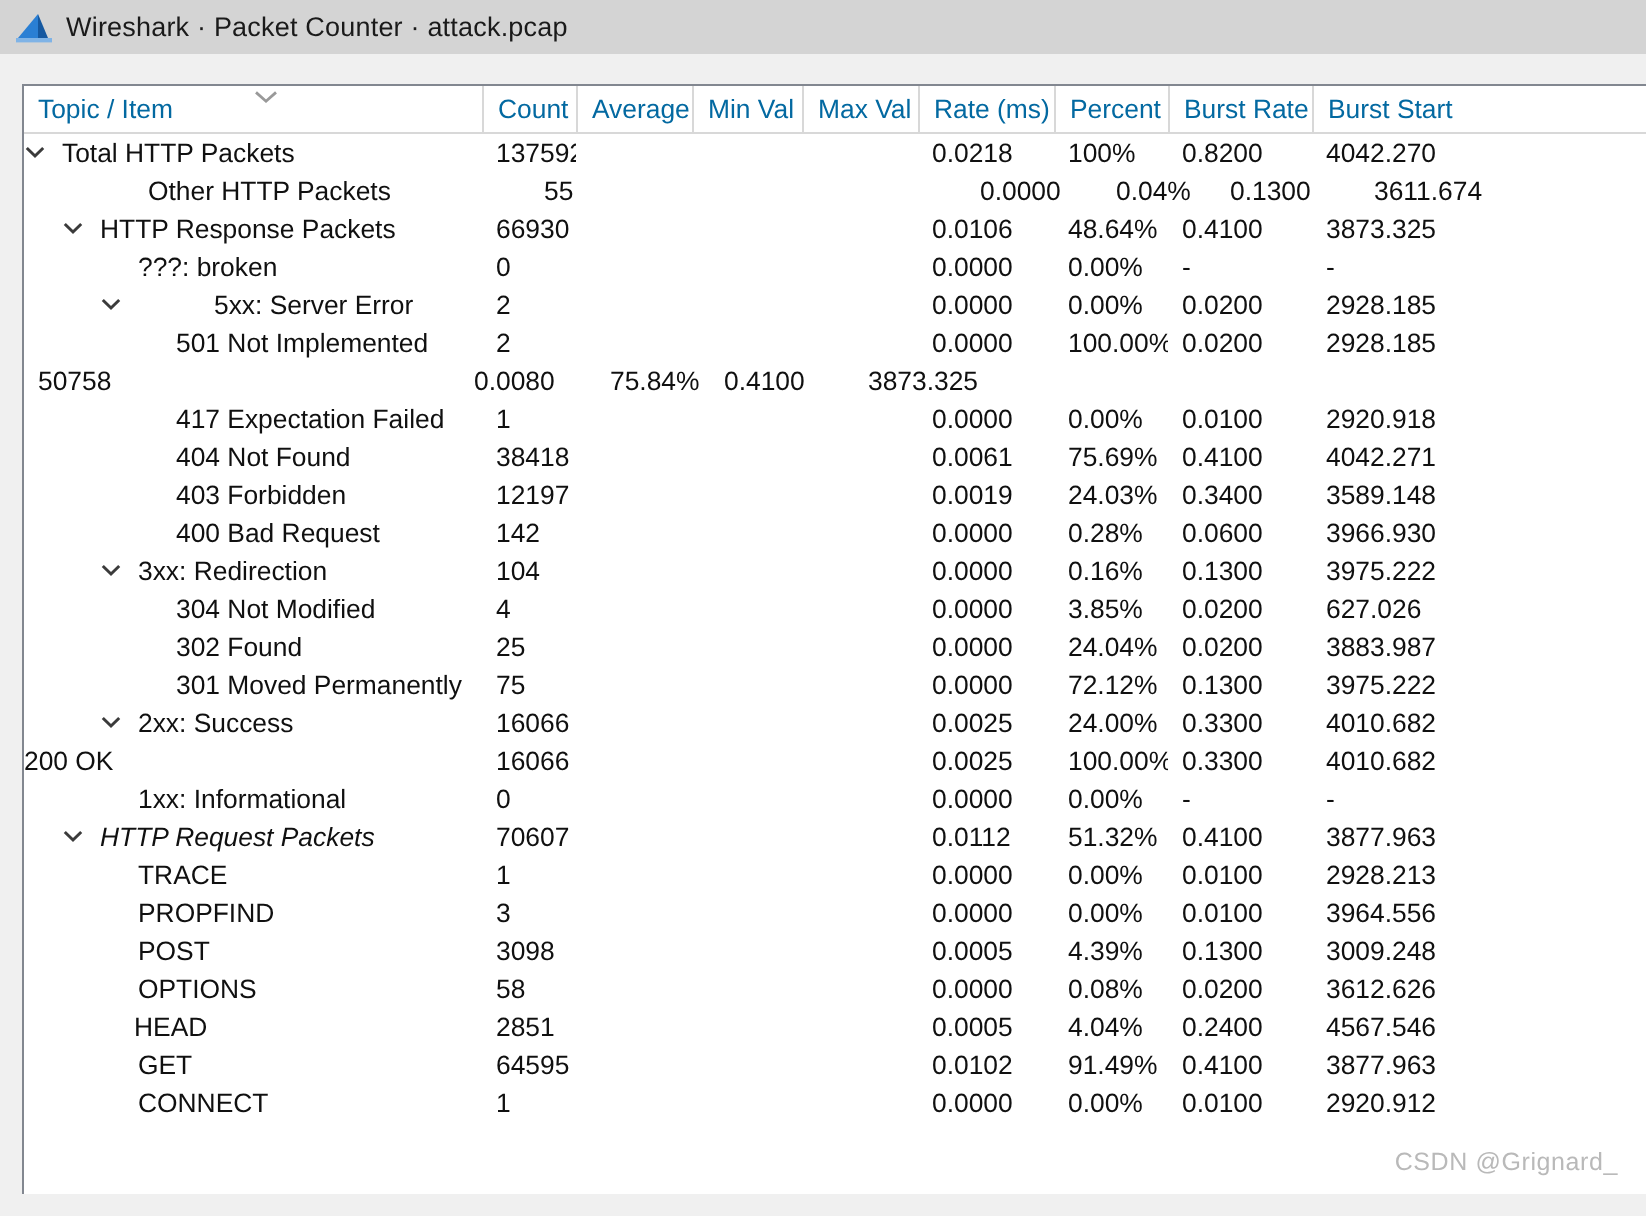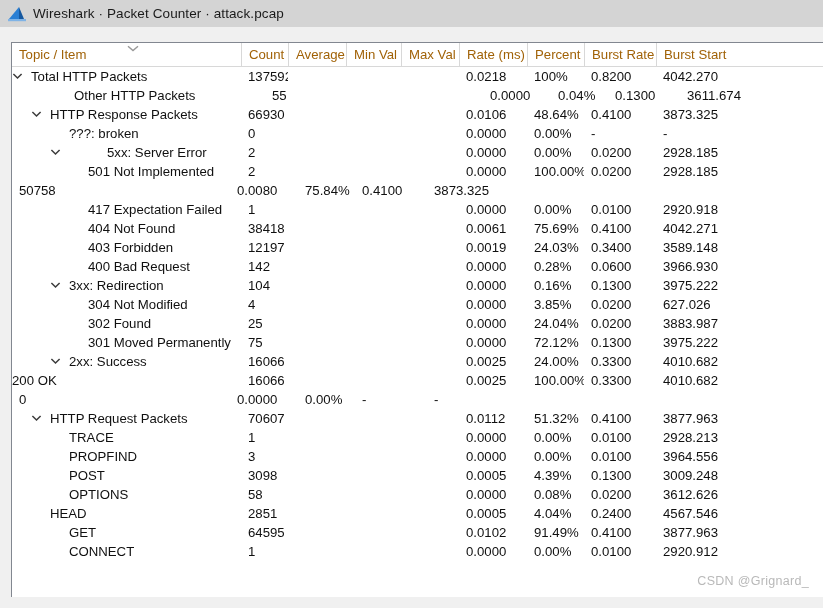--- a/index.html
+++ b/index.html
@@ -72,21 +72,21 @@
     border-bottom: 1px solid #d8d8d8;
     box-sizing: border-box;
     display: flex;
     align-items: center;
   }
   .hcell {
     position: relative;
     height: 24px;
     line-height: 24px;
     font-size: 13.2px;
-    color: #a16207;
+    color: #0369a1;
     box-sizing: border-box;
     padding-left: 7px;
     border-left: 1px solid #d8d8d8;
     white-space: nowrap;
     overflow: hidden;
     flex: none;
   }
   .hcell:first-child { border-left: none; }
 
   #sort-indicator {
@@ -409,35 +409,38 @@
           <div class="cell c-num" style="width: 47px;">16066</div>
           <div class="cell c-num" style="width: 58px;"></div>
           <div class="cell c-num" style="width: 55px;"></div>
           <div class="cell c-num" style="width: 58px;"></div>
           <div class="cell c-num" style="width: 68px;">0.0025</div>
           <div class="cell c-num" style="width: 57px;">100.00%</div>
           <div class="cell c-num" style="width: 72px;">0.3300</div>
           <div class="cell c-num" style="width: 100px;">4010.682</div>
         </div>
         <div class="row">
+          <div class="cell c-topic" style="width: 229px;">
+            <span class="label" style="padding-left: 57px;">1xx: Informational</span>
+          </div>
           <div class="cell c-num" style="width: 47px;">0</div>
           <div class="cell c-num" style="width: 58px;"></div>
           <div class="cell c-num" style="width: 55px;"></div>
           <div class="cell c-num" style="width: 58px;"></div>
           <div class="cell c-num" style="width: 68px;">0.0000</div>
           <div class="cell c-num" style="width: 57px;">0.00%</div>
           <div class="cell c-num" style="width: 72px;">-</div>
           <div class="cell c-num" style="width: 100px;">-</div>
         </div>
         <div class="row">
           <div class="cell c-topic" style="width: 229px;">
             <svg viewBox="0 0 11 8" class="twisty" style="left: 19px;">
               <path d="M1.4 2 L5.5 6 L9.6 2" fill="none" stroke="#3b3b3b" stroke-width="1.5"></path>
             </svg>
-            <span class="label" style="padding-left: 38px;">HTTP Request Packets</span>
+            <span class="label" style="padding-left: 38px; font-style: italic;">HTTP Request Packets</span>
           </div>
           <div class="cell c-num" style="width: 47px;">70607</div>
           <div class="cell c-num" style="width: 58px;"></div>
           <div class="cell c-num" style="width: 55px;"></div>
           <div class="cell c-num" style="width: 58px;"></div>
           <div class="cell c-num" style="width: 68px;">0.0112</div>
           <div class="cell c-num" style="width: 57px;">51.32%</div>
           <div class="cell c-num" style="width: 72px;">0.4100</div>
           <div class="cell c-num" style="width: 100px;">3877.963</div>
         </div>
@@ -488,21 +491,21 @@
           <div class="cell c-num" style="width: 58px;"></div>
           <div class="cell c-num" style="width: 55px;"></div>
           <div class="cell c-num" style="width: 58px;"></div>
           <div class="cell c-num" style="width: 68px;">0.0000</div>
           <div class="cell c-num" style="width: 57px;">0.08%</div>
           <div class="cell c-num" style="width: 72px;">0.0200</div>
           <div class="cell c-num" style="width: 100px;">3612.626</div>
         </div>
         <div class="row">
           <div class="cell c-topic" style="width: 229px;">
-            <span class="label" style="padding-left: 38px;">HEAD</span>
+            <span class="label" style="padding-left: 55px;">HEAD</span>
           </div>
           <div class="cell c-num" style="width: 47px;">2851</div>
           <div class="cell c-num" style="width: 58px;"></div>
           <div class="cell c-num" style="width: 55px;"></div>
           <div class="cell c-num" style="width: 58px;"></div>
           <div class="cell c-num" style="width: 68px;">0.0005</div>
           <div class="cell c-num" style="width: 57px;">4.04%</div>
           <div class="cell c-num" style="width: 72px;">0.2400</div>
           <div class="cell c-num" style="width: 100px;">4567.546</div>
         </div>

